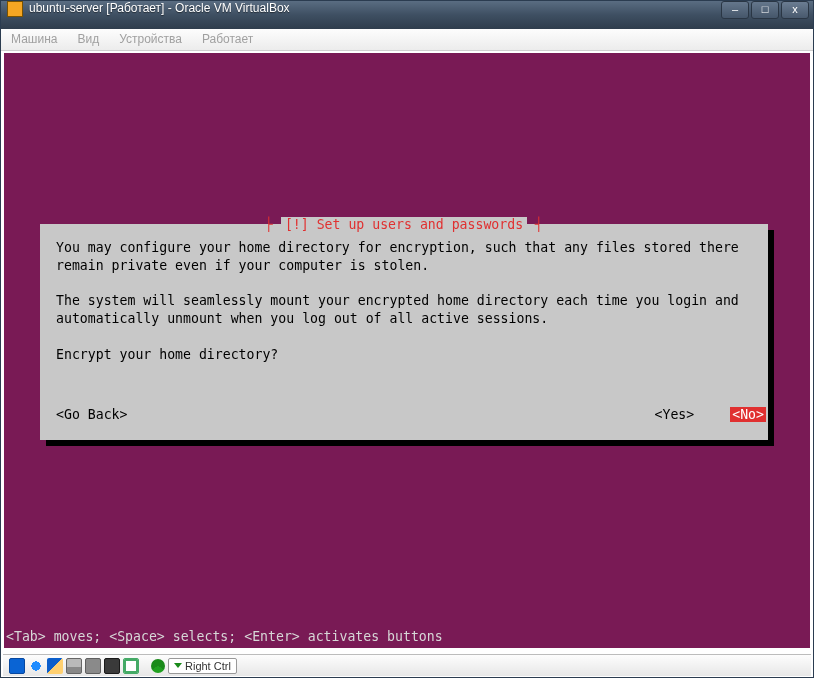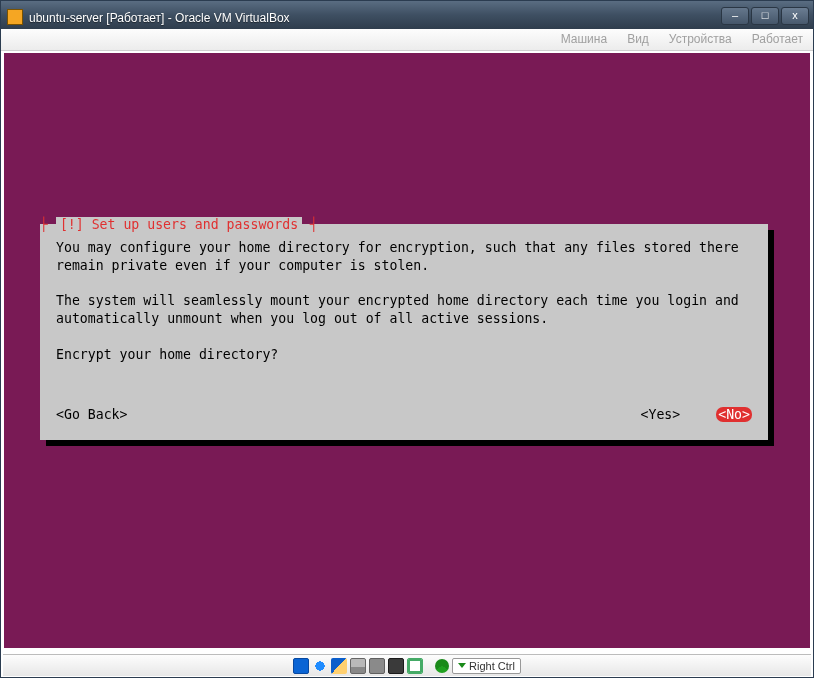--- a/index.html
+++ b/index.html
@@ -14,21 +14,21 @@
   .win-outer {
     width: 814px;
     height: 678px;
     border: 1px solid #2b3c50;
     background: #fff;
   }
   .titlebar {
     height: 28px;
     background: linear-gradient(to bottom, #5a6d82 0%, #3e4f62 50%, #2f3d4d 100%);
     display: flex;
-    align-items: flex-end;
+    align-items: flex-start;
     padding: 0 4px 4px 6px;
     color: #fff;
     font-size: 12px;
   }
   .titlebar .app-icon {
     width: 16px; height: 16px;
     margin-right: 6px;
     background: #f5a623;
     border: 1px solid #7a5200;
     display: inline-block;
@@ -48,21 +48,20 @@
   }
   .winbtn.close { background: linear-gradient(to bottom,#6b7d92,#48596d); }
   .menubar {
     height: 22px;
     background: linear-gradient(to bottom,#fdfdfd,#ececec);
     border-bottom: 1px solid #cfcfcf;
     display: flex;
     align-items: stretch;
     font-size: 12px;
     color: #a0a0a0;
-    justify-content: flex-end;
   }
   .menuitem { padding: 3px 10px 0 10px; cursor: default; }
   .vm-screen {
     width: 806px;
     height: 595px;
     margin: 2px 3px 0 3px;
     background: #791a55;
     position: relative;
     font-family: "DejaVu Sans Mono","Liberation Mono",monospace;
     font-size: 13.2px;
@@ -78,58 +77,58 @@
     position: absolute;
     left: 36px; top: 171px;
     width: 728px; height: 216px;
     background: #c8c8c8;
     color: #000;
     padding: 12px 16px;
   }
   .dialog-title-row {
     position: absolute;
     top: -7px; left: 0; width: 100%;
+    text-align: center;
     color: #e03030;
     font-weight: normal;
   }
   .dialog-title-row span { background: #c8c8c8; padding: 0 4px; }
   .dlg-body {
     margin-top: 3px;
     white-space: pre-wrap;
     line-height: 1.35;
   }
   .dlg-buttons {
     position: absolute;
     bottom: 18px;
-    left: 16px; right: 16px;
+    left: 16px; right: 2px;
     display: flex;
   }
   .btn-go-back { flex: 0 0 auto; }
   .btn-spacer { flex: 1; }
   .btn-yes { margin-right: 36px; }
   .btn-no {
     background: #e03030;
     color: #fff;
     padding: 0 2px;
-    border-radius: 7px;
   }
   .hintbar {
     position: absolute;
     left: 2px; bottom: 4px;
     color: #d7d7d7;
   }
   .statusbar {
     position: absolute;
     bottom: 2px; left: 3px; right: 3px;
     height: 22px;
     background: linear-gradient(to bottom,#fdfdfd,#e7e7e7);
     border-top: 1px solid #bcbcbc;
     display: flex;
     align-items: center;
-    justify-content: center;
+    justify-content: flex-start;
     padding: 0 6px;
     gap: 3px;
     font-size: 11px;
     color: #333;
   }
   .sicon {
     width: 16px; height: 16px;
     border-radius: 2px;
     display: inline-block;
   }
@@ -188,20 +187,21 @@
 <span>The system will seamlessly mount your encrypted home directory each time you login and automatically unmount when you log out of all active sessions.</span>
 
 <span>Encrypt your home directory?</span></div>
       <div class="dlg-buttons">
         <span class="btn-go-back">&lt;Go Back&gt;</span>
         <span class="btn-spacer"></span>
         <span class="btn-yes">&lt;Yes&gt;</span>
         <span class="btn-no">&lt;No&gt;</span>
       </div>
     </div>
+    <div class="hintbar">&lt;Tab&gt; moves; &lt;Space&gt; selects; &lt;Enter&gt; activates buttons</div>
   </div>
 
   <div class="statusbar">
     <span class="sicon blue-square"></span>
     <span class="sicon blue-circle"></span>
     <span class="sicon pencil"></span>
     <span class="sicon drive"></span>
     <span class="sicon gray"></span>
     <span class="sicon dark"></span>
     <span class="sicon mon"></span>

